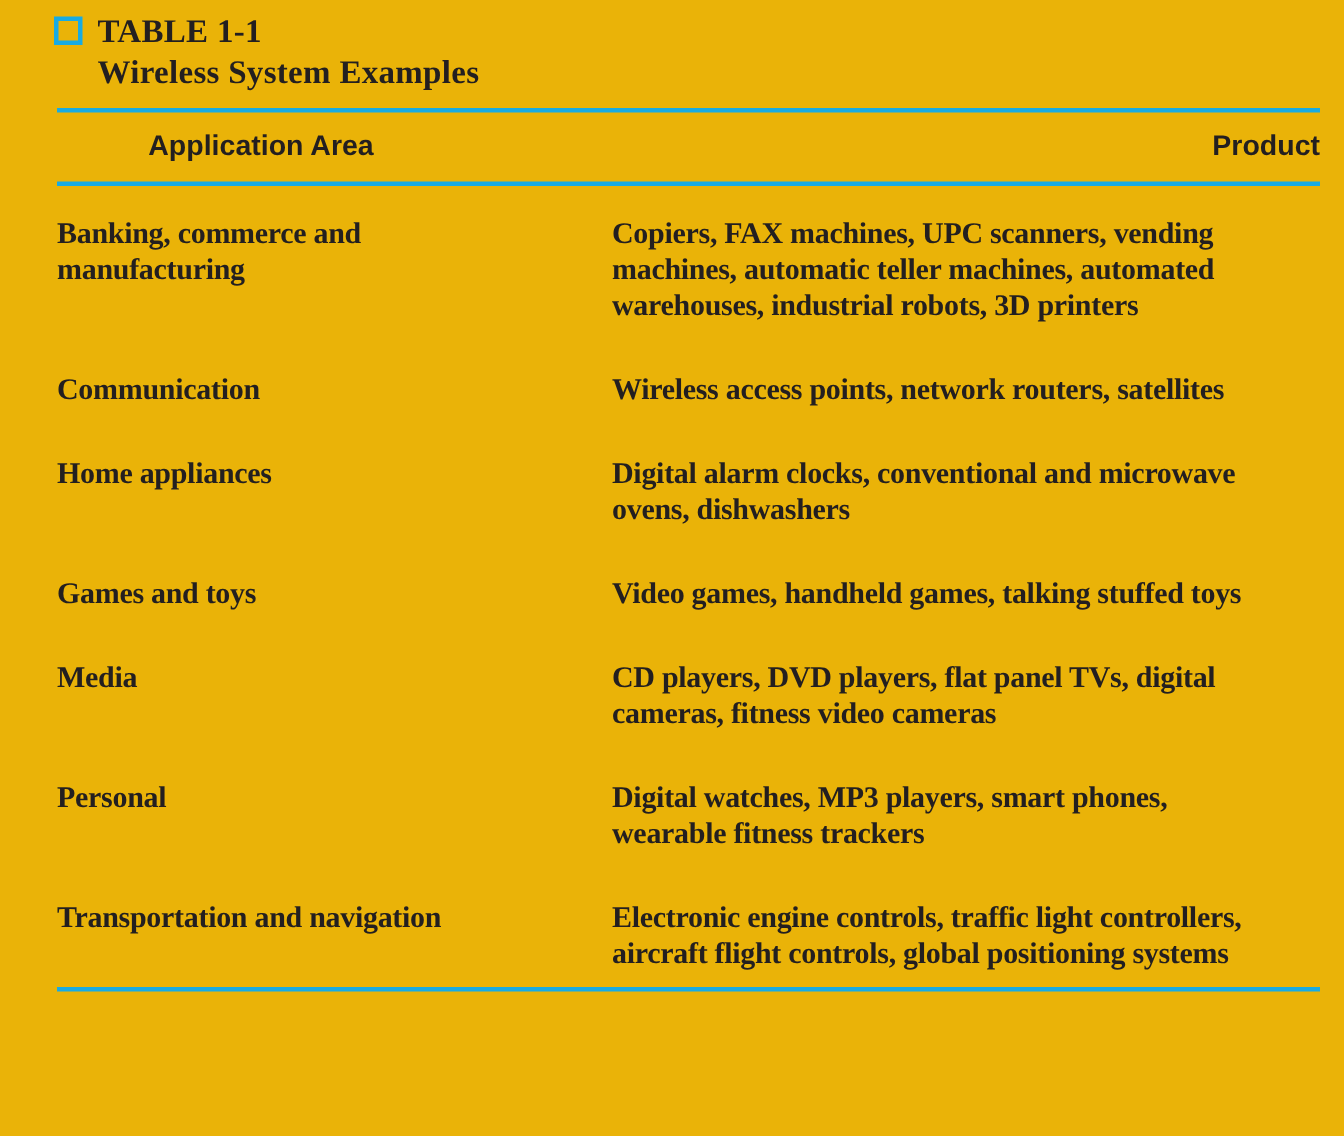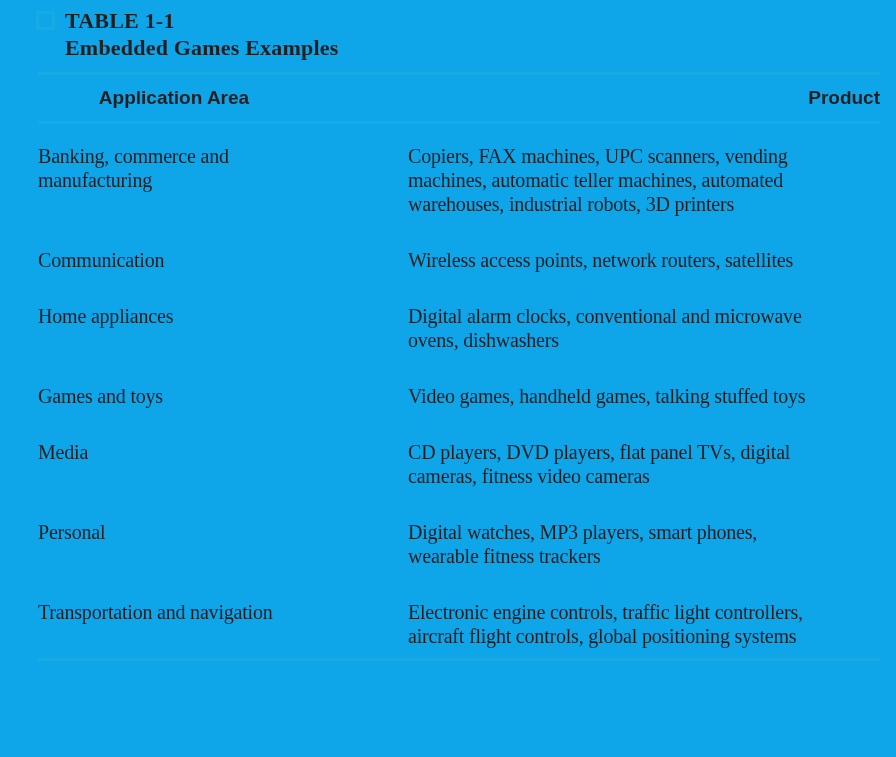--- a/index.html
+++ b/index.html
@@ -1,20 +1,20 @@
 <!DOCTYPE html>
 <html><head>
 <meta charset="utf-8">
 <style>
   html, body { margin: 0; padding: 0; background: #ffffff; }
   .page {
     position: relative;
     width: 896px;
     height: 757px;
-    background: #0ea5e9;
+    background: #eab308;
     overflow: hidden;
     color: #231f20;
   }
 
   
   .title-block {
     position: absolute;
     left: 36px;
     top: 7px;
     display: flex;
@@ -74,35 +74,35 @@
   }
   .trow:last-child { margin-bottom: 0; }
   .cell-area {
     width: 370px;
     flex: 0 0 auto;
   }
   .cell-product {
     width: 472px;
     flex: 0 0 auto;
   }
-  .text-line { white-space: nowrap; }
+  .text-line { white-space: nowrap; font-weight: bold; }
   .table-bottom-rule {
     border-bottom: 3px solid #18abe3;
   }
 </style>
 </head>
 <body>
 
 <div class="page">
 
   <div class="title-block">
     <div class="marker-square"></div>
     <div class="title-text">
       <div>TABLE 1-1</div>
-      <div>Embedded Games Examples</div>
+      <div>Wireless System Examples</div>
     </div>
   </div>
 
   <div class="rule-table">
     <div class="thead">
       <div class="th-area">Application Area</div>
       <div class="th-product">Product</div>
     </div>
     <div class="tbody">
   <div class="trow">

